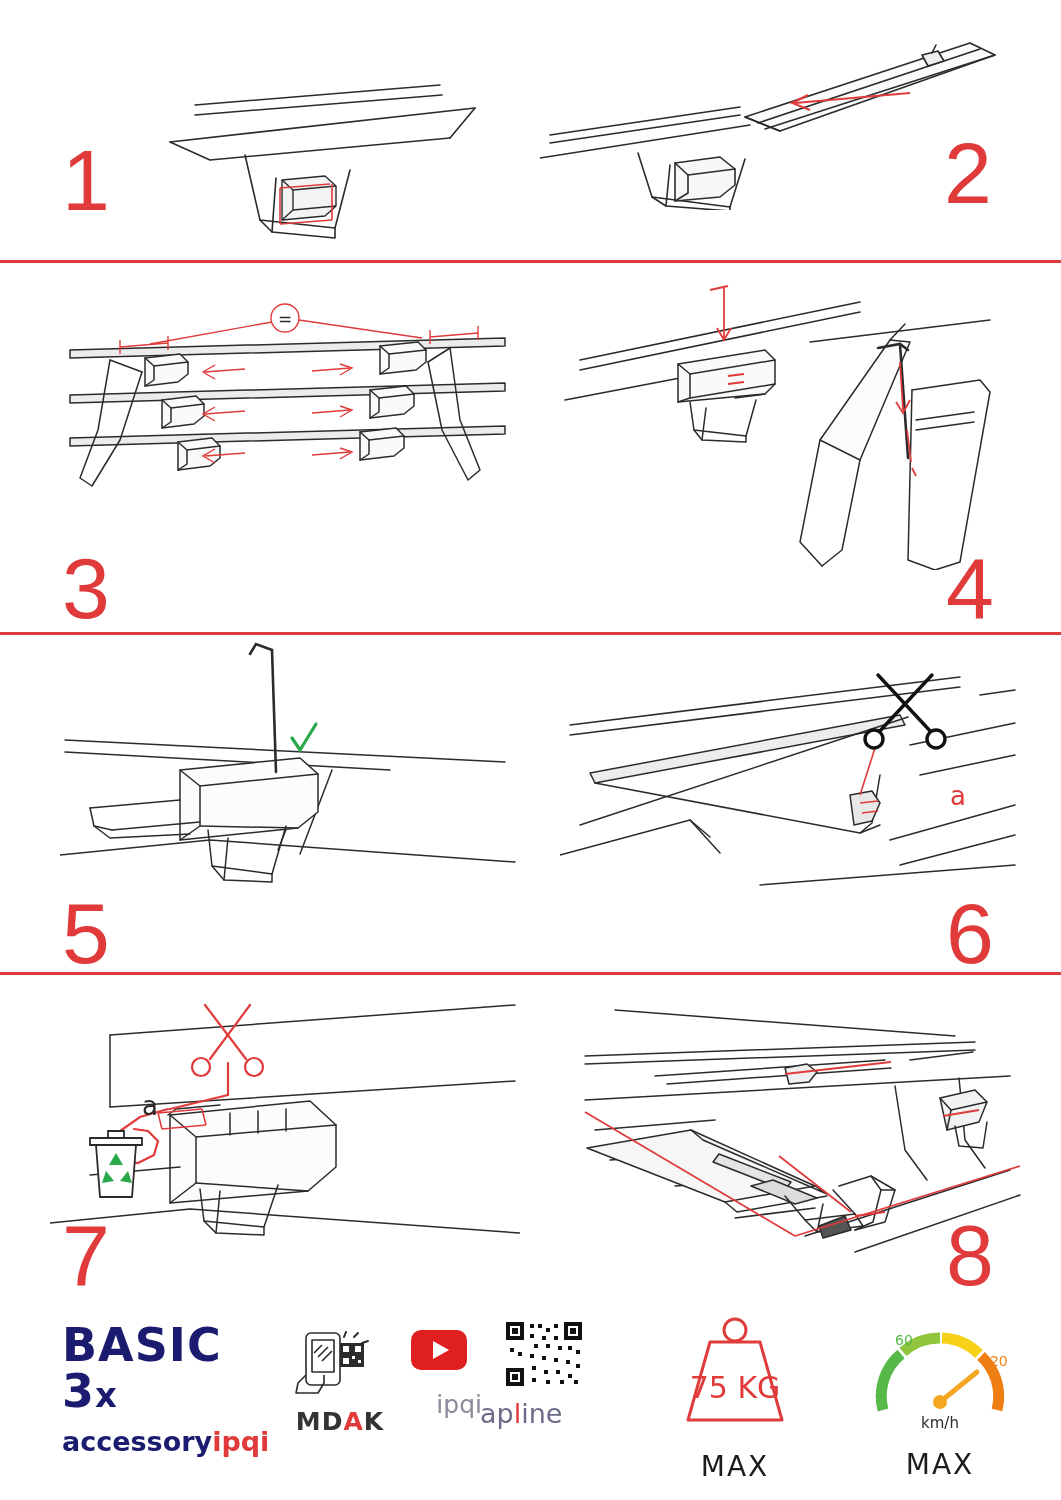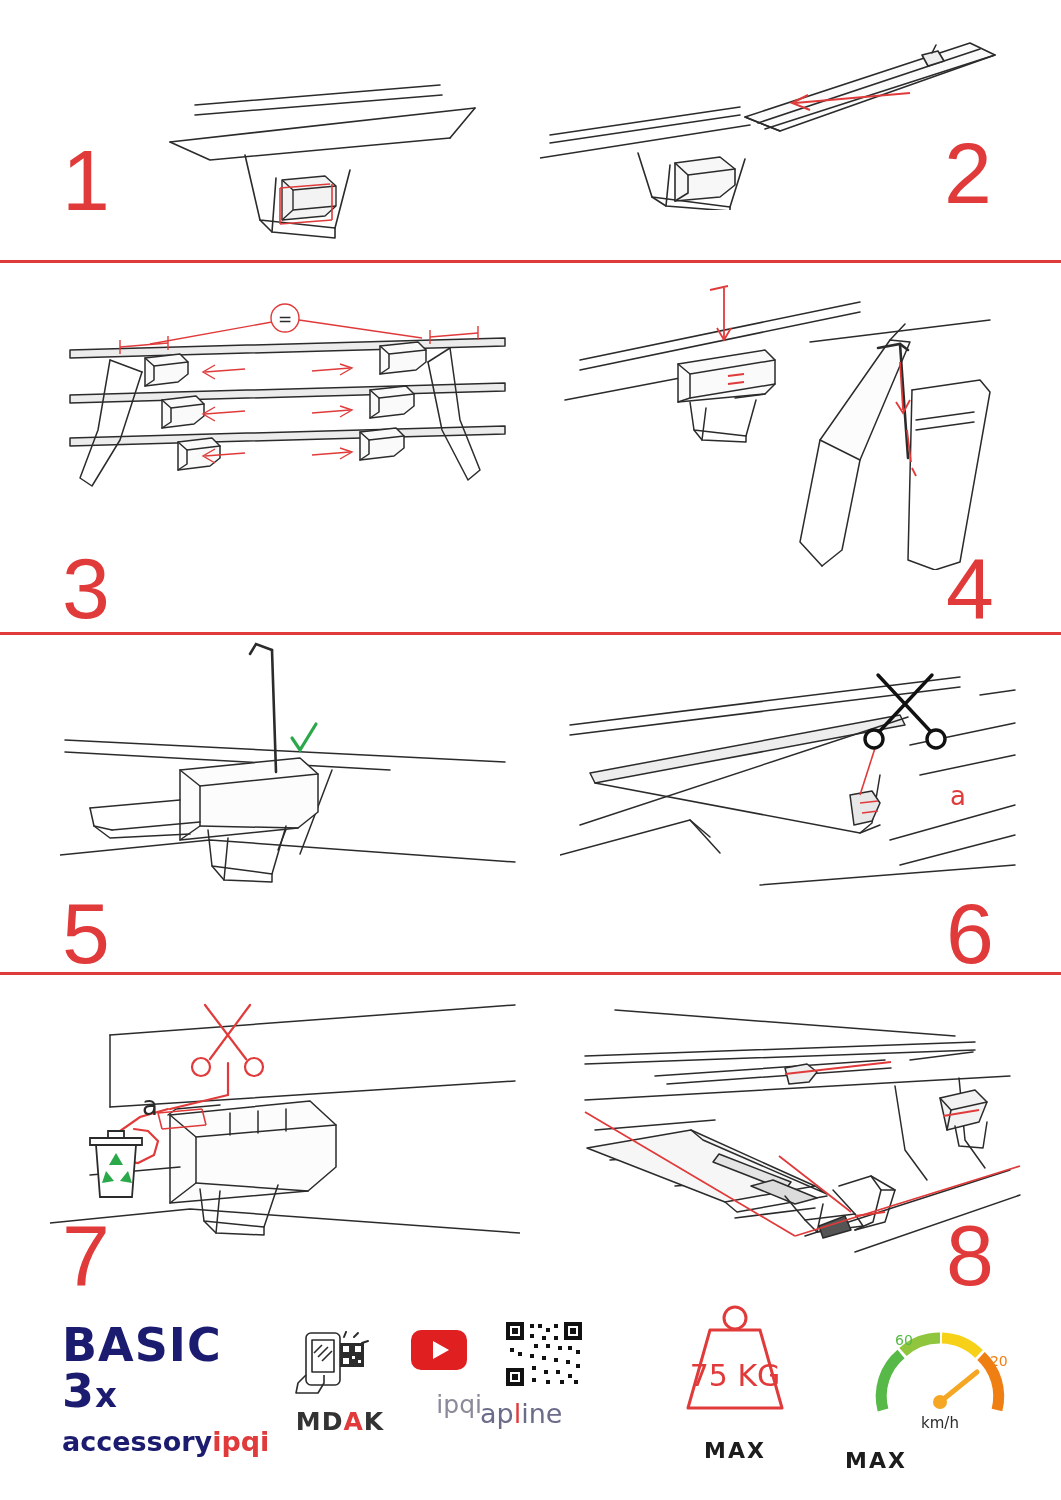--- a/index.html
+++ b/index.html
@@ -142,38 +142,38 @@
     margin-top: 8px;
     font-family: "DejaVu Sans", sans-serif;
     font-size: 27px;
     color: #6b6b8a;
   }
   .logo-apline .txt .l { color: #e03a3a; }
 
   .weight-block {
     position: absolute;
     left: 640px;
-    top: 0;
+    top: 12px;
     width: 190px;
     text-align: center;
   }
   .weight-block .maxlabel,
   .speed-block .maxlabel {
     font-family: "DejaVu Sans", sans-serif;
-    font-size: 22px;
+    font-size: 28px;
     color: #1c1c1c;
     letter-spacing: 2px;
     margin-top: 4px;
-    font-weight: bold;
   }
   .speed-block {
     position: absolute;
     left: 845px;
     top: 10px;
     width: 190px;
+    text-align: center;
   }
   .kgtext {
     font-family: "DejaVu Sans", sans-serif;
     font-size: 30px;
     fill: #e03a3a;
   }
 </style>
 </head>
 <body>
 

